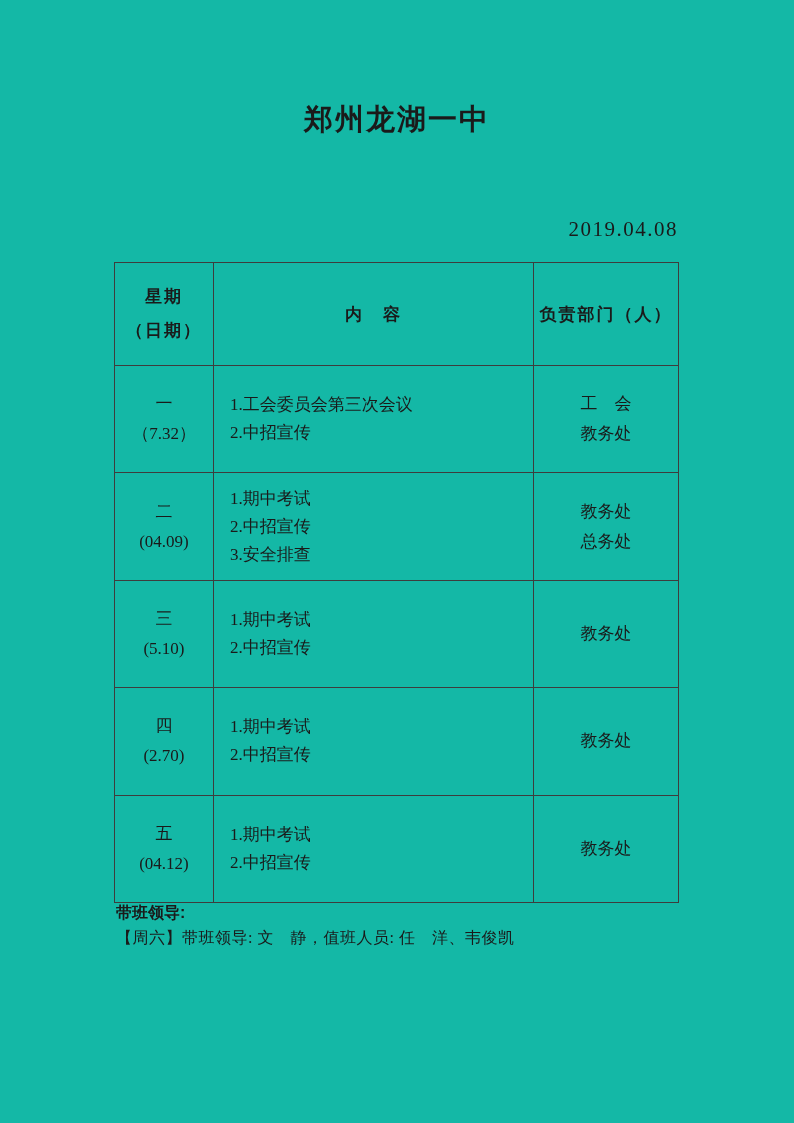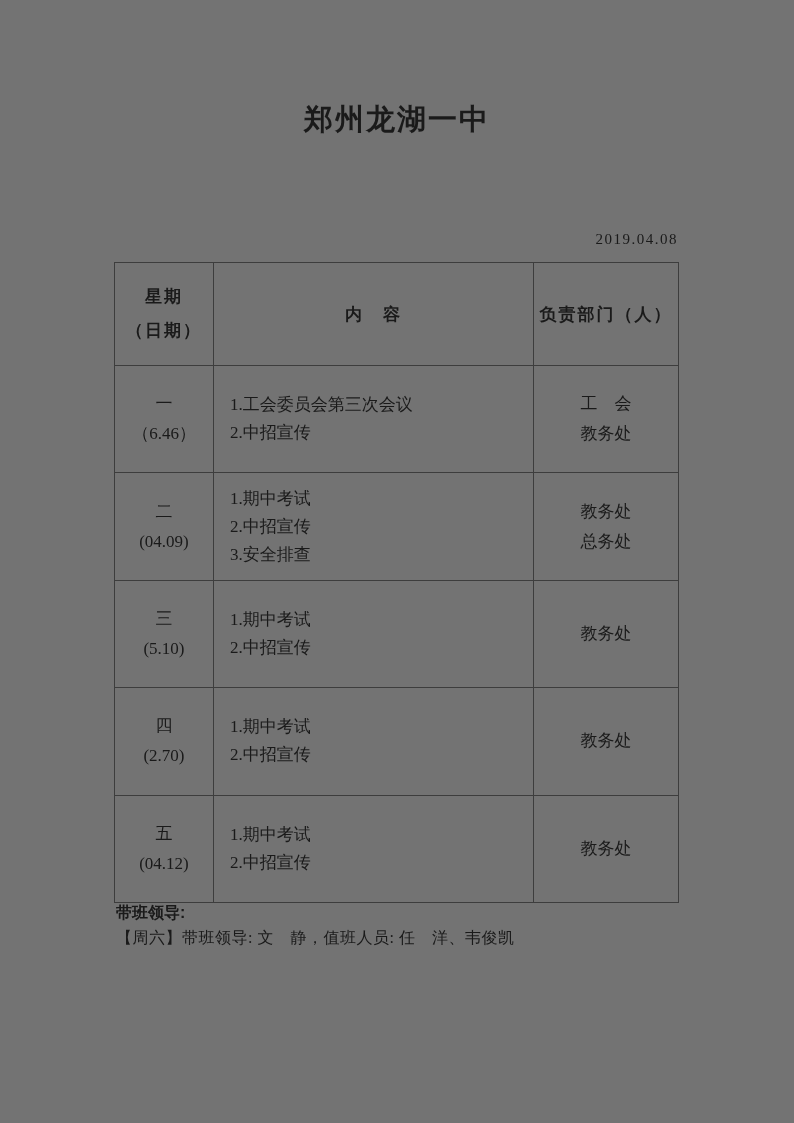--- a/index.html
+++ b/index.html
@@ -4,21 +4,21 @@
 <style>
   html, body {
     margin: 0;
     padding: 0;
     background: #ffffff;
   }
   .page {
     position: relative;
     width: 794px;
     height: 1123px;
-    background: #737373;
+    background: #14b8a6;
     color: #1a1a1a;
     font-family: "Liberation Serif", "DejaVu Serif", serif;
     overflow: hidden;
   }
   .title {
     position: absolute;
     top: 99px;
     left: 0;
     width: 100%;
     margin: 0;
@@ -37,23 +37,23 @@
     margin: 0;
     text-align: center;
     font-size: 29px;
     line-height: 40px;
     font-weight: bold;
     letter-spacing: 1px;
     font-family: "Liberation Serif", "DejaVu Serif", serif;
   }
   .doc-date {
     position: absolute;
-    top: 228px;
+    top: 218px;
     right: 116px;
-    font-size: 15px;
+    font-size: 21px;
     line-height: 22px;
     letter-spacing: 1.5px;
   }
   table.schedule {
     position: absolute;
     left: 114px;
     top: 262px;
     width: 564px;
     border-collapse: collapse;
     table-layout: fixed;
@@ -118,21 +118,21 @@
           <div class="header-day-line">（日期）</div>
         </th>
         <th>内　容</th>
         <th>负责部门（人）</th>
       </tr>
     </thead>
     <tbody>
       <tr>
         <td class="day-cell">
           <div>一</div>
-          <div>（6.46）</div>
+          <div>（7.32）</div>
         </td>
         <td class="content-cell">
           <div>1.工会委员会第三次会议</div>
           <div>2.中招宣传</div>
         </td>
         <td class="dept-cell">
           <div>工　会</div>
           <div>教务处</div>
         </td>
       </tr>

